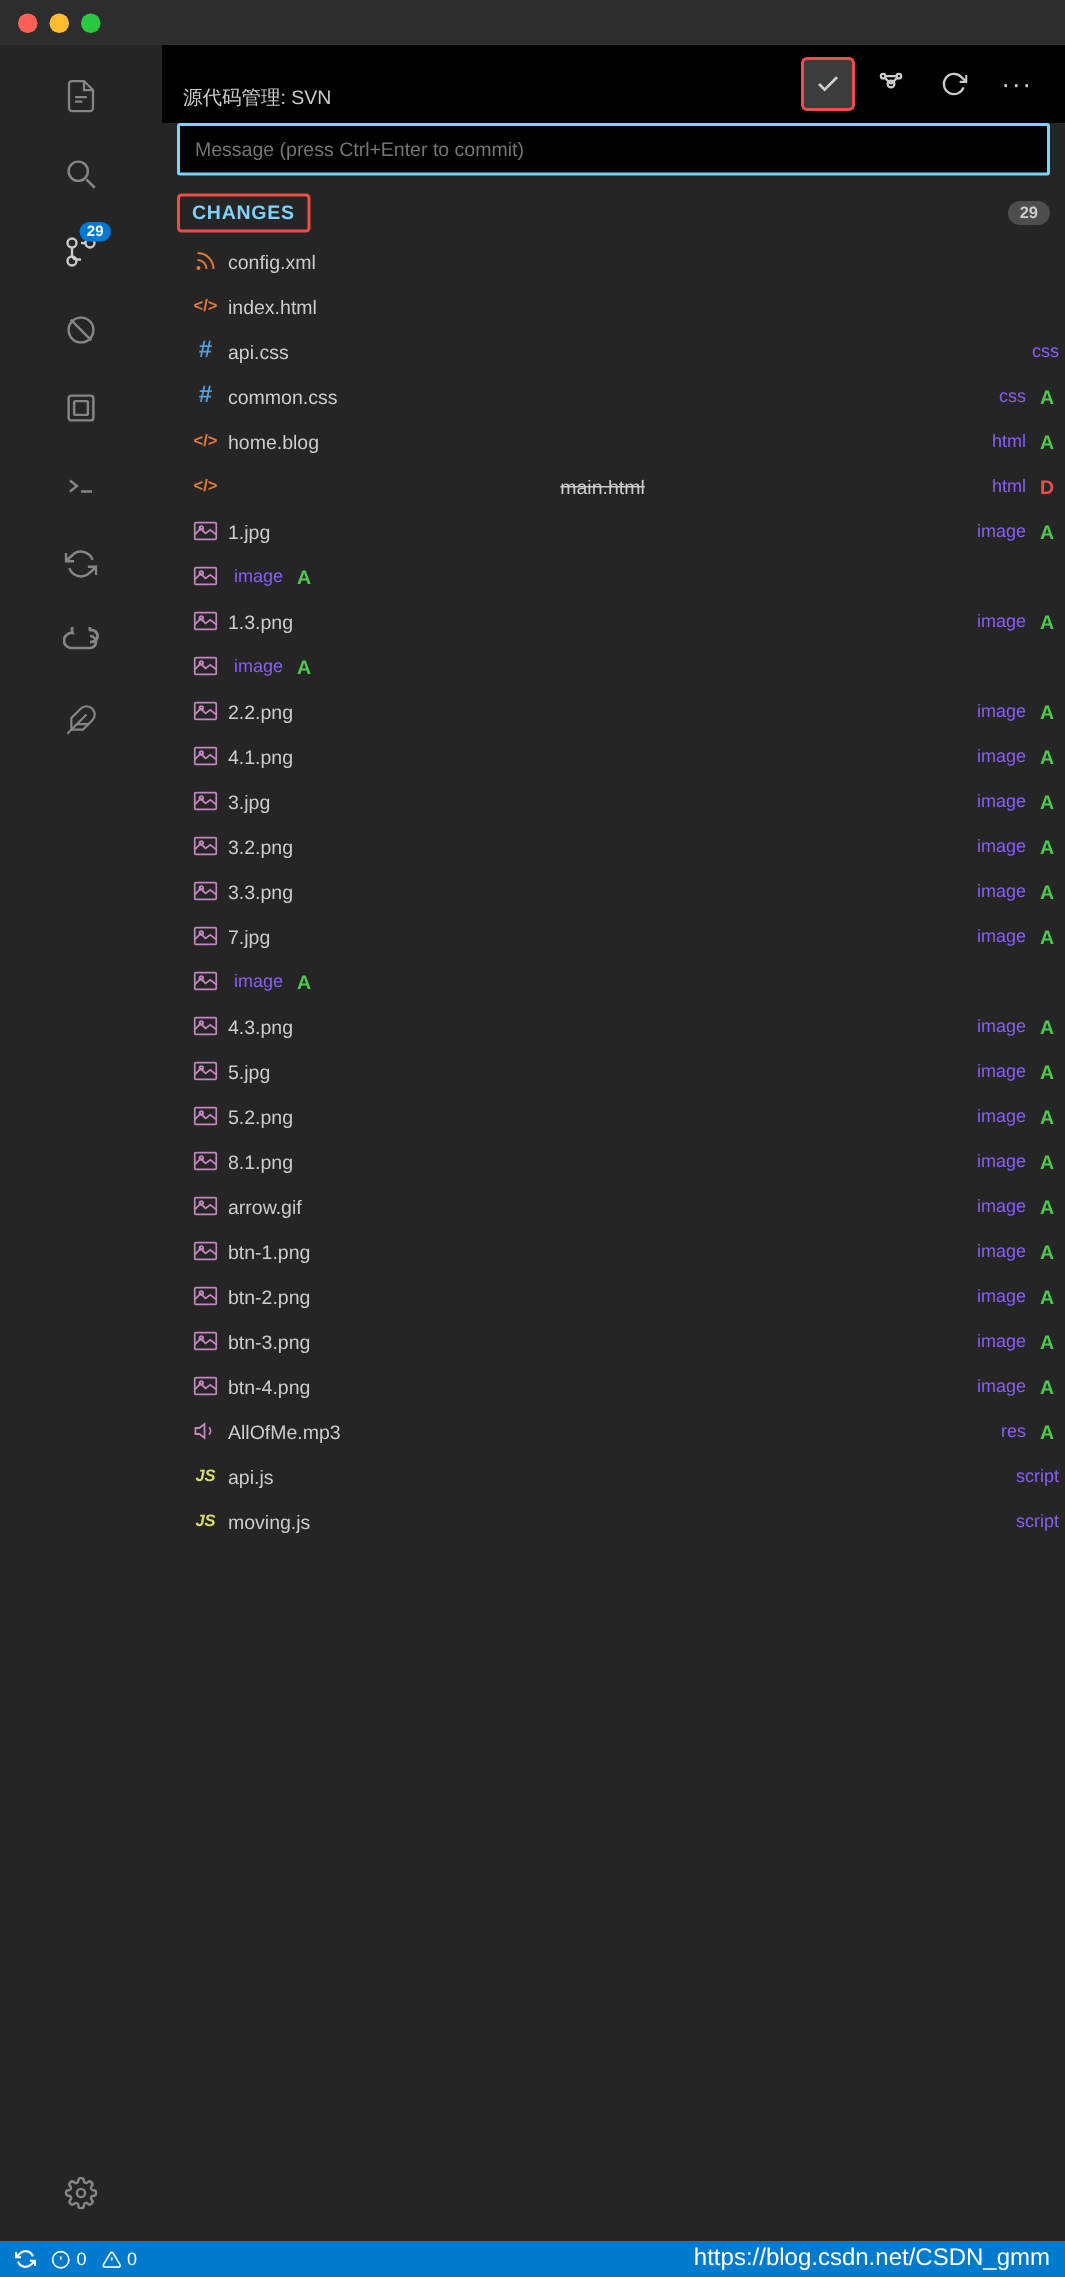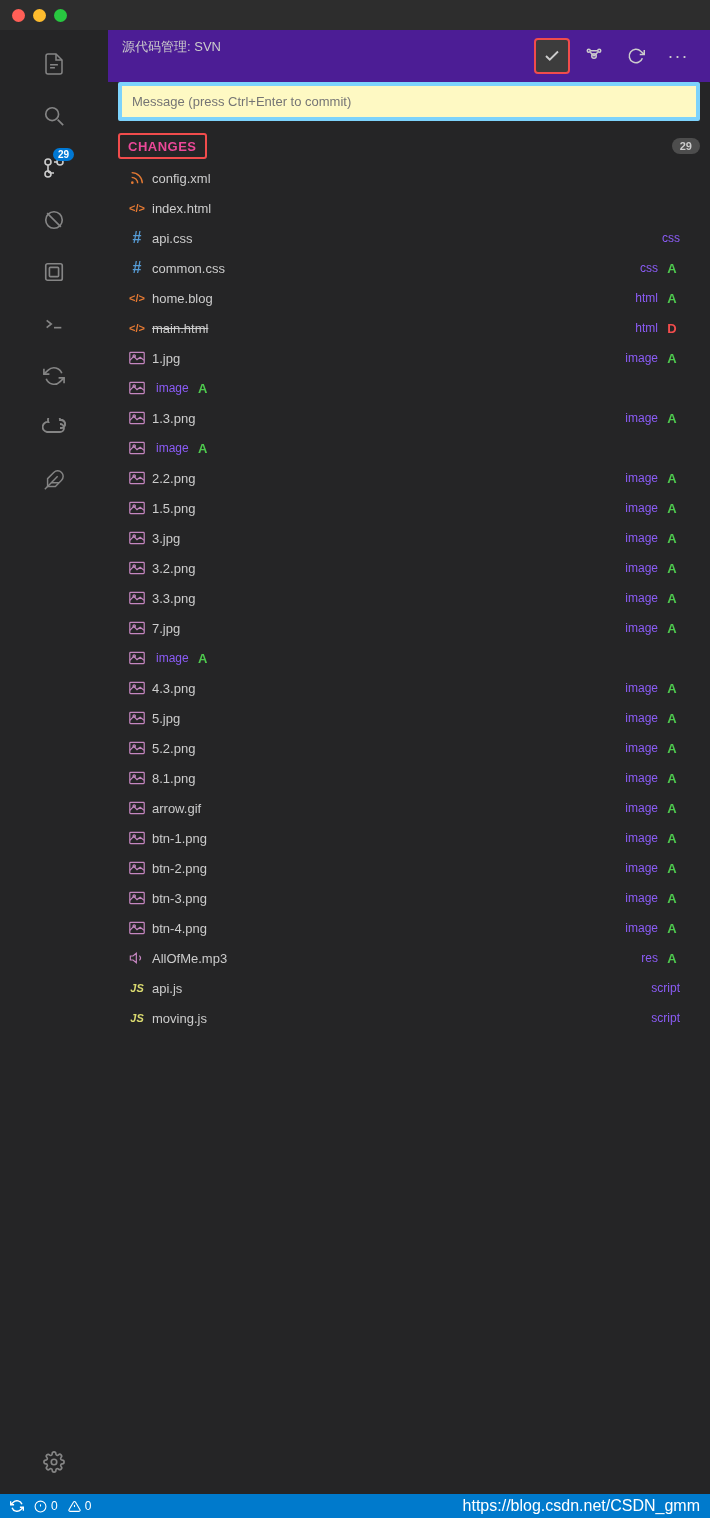--- a/index.html
+++ b/index.html
@@ -90,23 +90,23 @@
       flex: 1;
       background: #252526;
       display: flex;
       flex-direction: column;
       overflow: hidden;
     }
 
     
     .scm-header {
       display: flex;
-      align-items: flex-start;
+      align-items: flex-end;
       padding: 8px 14px;
-      background: #4c1d95;
+      background: #000000;
       flex-shrink: 0;
       gap: 45px;
     }
     .scm-title {
       flex: 1;
       color: #cccccc;
       font-size: 13px;
       font-weight: 400;
     }
     .scm-actions {
@@ -133,22 +133,22 @@
       color: #cccccc;
     }
 
     
     .commit-input-area {
       padding: 0 10px 8px;
       flex-shrink: 0;
     }
     .commit-input {
       width: 100%;
-      background: #fef9c3;
-      border: 4px solid #7dd3fc;
+      background: #000000;
+      border: 2px solid #7dd3fc;
       color: #888;
       padding: 8px 10px;
       font-size: 13px;
       border-radius: 2px;
       outline: none;
       font-family: inherit;
     }
 
     
     .changes-header {
@@ -157,21 +157,21 @@
       padding: 4px 10px;
       flex-shrink: 0;
     }
     .changes-label-box {
       background: transparent;
       border: 2px solid #f14c4c;
       border-radius: 3px;
       padding: 2px 8px;
     }
     .changes-label {
-      color: #ec4899;
+      color: #7dd3fc;
       font-size: 13px;
       font-weight: 700;
       letter-spacing: 0.5px;
     }
     .changes-count {
       margin-left: auto;
       background: #4d4d4d;
       color: #cccccc;
       font-size: 11px;
       font-weight: 600;
@@ -184,42 +184,42 @@
       flex: 1;
       overflow-y: auto;
     }
     .file-list::-webkit-scrollbar { width: 6px; }
     .file-list::-webkit-scrollbar-track { background: transparent; }
     .file-list::-webkit-scrollbar-thumb { background: #555; border-radius: 3px; }
 
     .file-item {
       display: flex;
       align-items: center;
-      padding: 3px 30px 3px 20px;
+      padding: 3px 4px 3px 20px;
       cursor: pointer;
       height: 30px;
       gap: 6px;
     }
 
     .file-icon {
       width: 18px;
       height: 18px;
       flex-shrink: 0;
       display: flex;
       align-items: center;
       justify-content: center;
       font-size: 12px;
     }
 
     .file-name {
       color: #cccccc;
       font-size: 13px;
       flex: 1;
     }
-    .file-name.deleted { text-decoration: line-through; }
+    .file-name.deleted { text-decoration: line-through; text-align: center; }
     .file-type {
       color: #8b5cf6;
       font-size: 12px;
       margin-left: 4px;
     }
     .file-status {
       font-size: 13px;
       font-weight: 600;
       width: 16px;
       text-align: center;
@@ -500,21 +500,21 @@
           <span class="file-status status-a">A</span>
         </div>
         <div class="file-item">
           <div class="file-icon">
             <svg width="16" height="14" viewBox="0 0 20 16" fill="none" stroke="#c586c0" stroke-width="1.5">
       <rect x="1" y="1" width="18" height="14" rx="1"></rect>
       <circle cx="6.5" cy="5.5" r="1.5"></circle>
       <polyline points="1,11 6,6 10,10 14,7 19,11"></polyline>
     </svg>
           </div>
-          <span class="file-name">1.5.png</span>
+          <span class="file-name">4.1.png</span>
           <span class="file-type">image</span>
           <span class="file-status status-a">A</span>
         </div>
         <div class="file-item">
           <div class="file-icon">
             <svg width="16" height="14" viewBox="0 0 20 16" fill="none" stroke="#c586c0" stroke-width="1.5">
       <rect x="1" y="1" width="18" height="14" rx="1"></rect>
       <circle cx="6.5" cy="5.5" r="1.5"></circle>
       <polyline points="1,11 6,6 10,10 14,7 19,11"></polyline>
     </svg>

